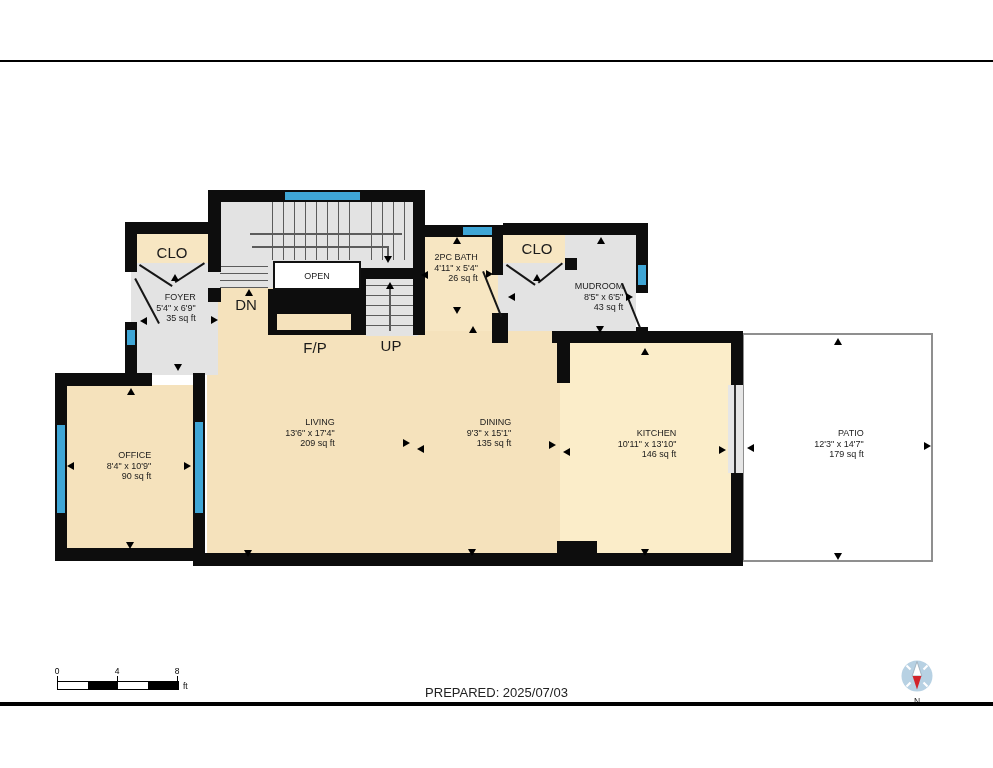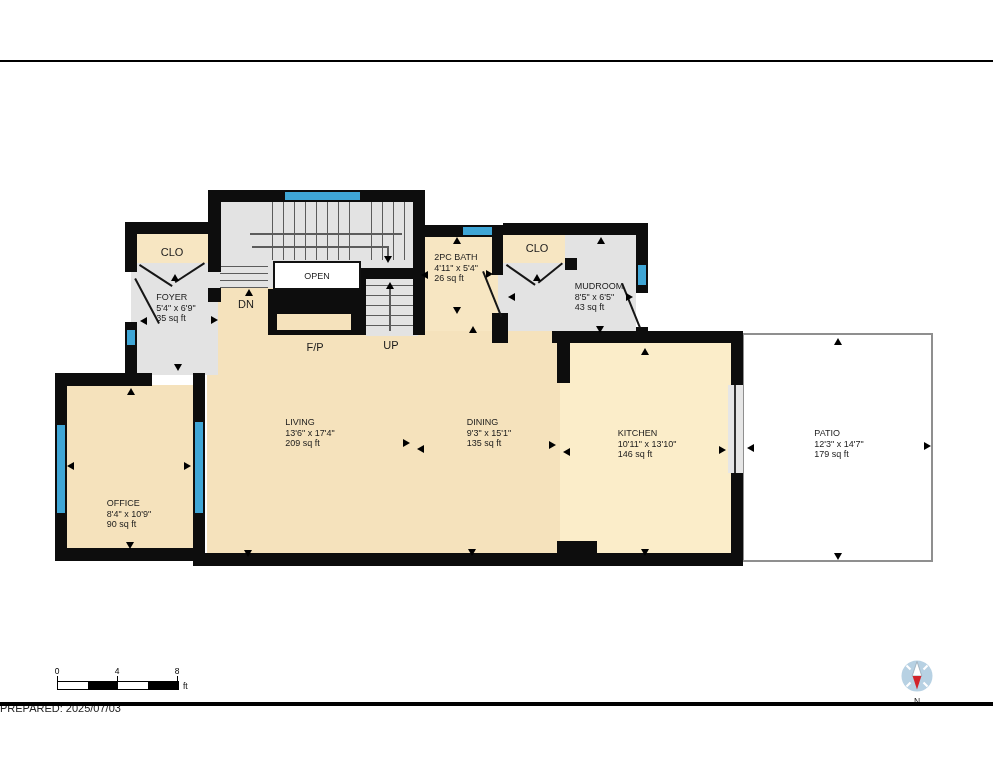--- a/index.html
+++ b/index.html
@@ -25,32 +25,32 @@
   .arrow{position:absolute;width:0;height:0;z-index:5;}
   .open-box{position:absolute;left:273px;top:261px;width:88px;height:29px;background:#fff;
             border:2px solid #111;box-sizing:border-box;z-index:4;display:flex;
             align-items:center;justify-content:center;font-size:9px;color:#222;}
   .fp-mass{position:absolute;left:268px;top:289px;width:90px;height:46px;background:#0d0d0d;z-index:3;}
   .fp-inset{position:absolute;left:277px;top:314px;width:74px;height:16px;background:#f5e2bc;z-index:4;}
   .patio{position:absolute;left:742px;top:333px;width:191px;height:229px;background:#fff;
          border:2px solid #8f8f8f;box-sizing:border-box;z-index:0;}
   .pdoor{position:absolute;left:728px;top:385px;width:15px;height:88px;background:#e6e6e6;z-index:3;}
   .pdoor-line{position:absolute;left:6px;top:0;width:2px;height:88px;background:#333;}
-  .rlabel{position:absolute;transform:translate(-50%,-50%);text-align:left;font-size:9px;
+  .rlabel{position:absolute;transform:translate(-50%,-50%);text-align:right;font-size:9px;
           line-height:10.5px;color:#1b1b1b;white-space:nowrap;z-index:6;}
-  .slabel{position:absolute;transform:translate(-50%,-50%);font-size:11px;color:#1b1b1b;
+  .slabel{position:absolute;transform:translate(-50%,-50%);font-size:15px;color:#1b1b1b;
           white-space:nowrap;z-index:6;}
   
   .sticklab{position:absolute;transform:translateX(-50%);font-size:8.5px;color:#000;}
   .tick{position:absolute;width:1px;height:5px;background:#000;}
   .sbar{position:absolute;left:57px;top:681px;width:120px;height:7px;border:1px solid #000;
         box-sizing:content-box;}
   .sseg{position:absolute;top:0;height:7px;}
   .ftlab{position:absolute;left:183px;top:681px;font-size:8.5px;}
-  .prepared{position:absolute;top:702px;left:0;width:993px;text-align:left;font-size:11px;color:#222;}
+  .prepared{position:absolute;top:685px;left:0;width:993px;text-align:center;font-size:13px;color:#222;}
   .compass{position:absolute;left:898px;top:658px;width:38px;height:38px;}
   .nlab{position:absolute;left:898px;top:696px;width:38px;text-align:center;font-size:8.5px;color:#222;}
   .footline{position:absolute;left:0;top:702px;width:993px;height:4px;background:#000;}
   .disclaimer{position:absolute;left:38px;top:711px;width:920px;font-size:7.5px;color:#111;}
 </style>
 </head>
 <body>
 
 <div class="page">
 
@@ -184,21 +184,21 @@
         <div class="arrow" style="left:923.5px;top:441.5px;border-top:4.5px solid transparent;border-bottom:4.5px solid transparent;border-left:7px solid #000;"></div>
         <div class="arrow" style="left:402.5px;top:438.5px;border-top:4.5px solid transparent;border-bottom:4.5px solid transparent;border-left:7px solid #000;"></div>
         <div class="arrow" style="left:548.5px;top:440.5px;border-top:4.5px solid transparent;border-bottom:4.5px solid transparent;border-left:7px solid #000;"></div>
       </div>
 
     <div class="rlabel" style="left:176px;top:308px;">
       <div>FOYER</div>
       <div>5'4" x 6'9"</div>
       <div>35 sq ft</div>
     </div>
-    <div class="rlabel" style="left:129px;top:466px;margin-top:48px;">
+    <div class="rlabel" style="left:129px;top:466px;">
       <div>OFFICE</div>
       <div>8'4" x 10'9"</div>
       <div>90 sq ft</div>
     </div>
     <div class="rlabel" style="left:310px;top:433px;">
       <div>LIVING</div>
       <div>13'6" x 17'4"</div>
       <div>209 sq ft</div>
     </div>
     <div class="rlabel" style="left:489px;top:433px;">

